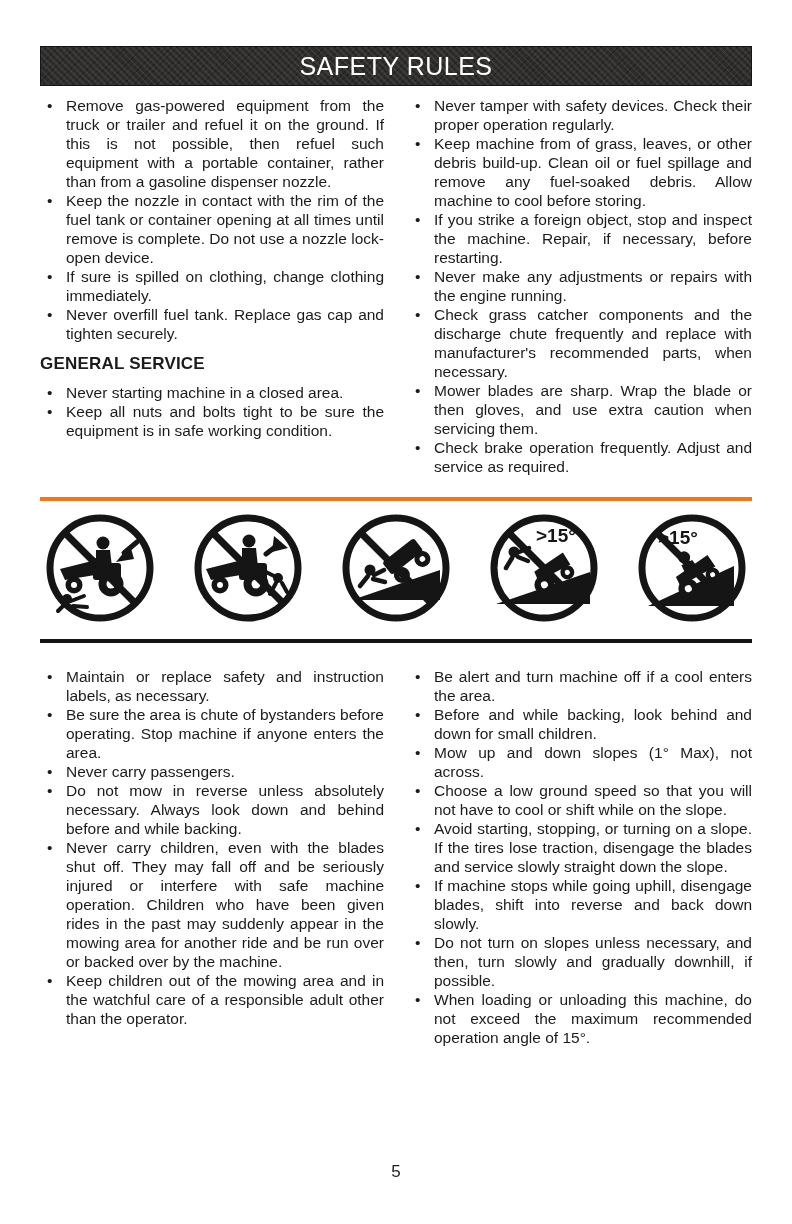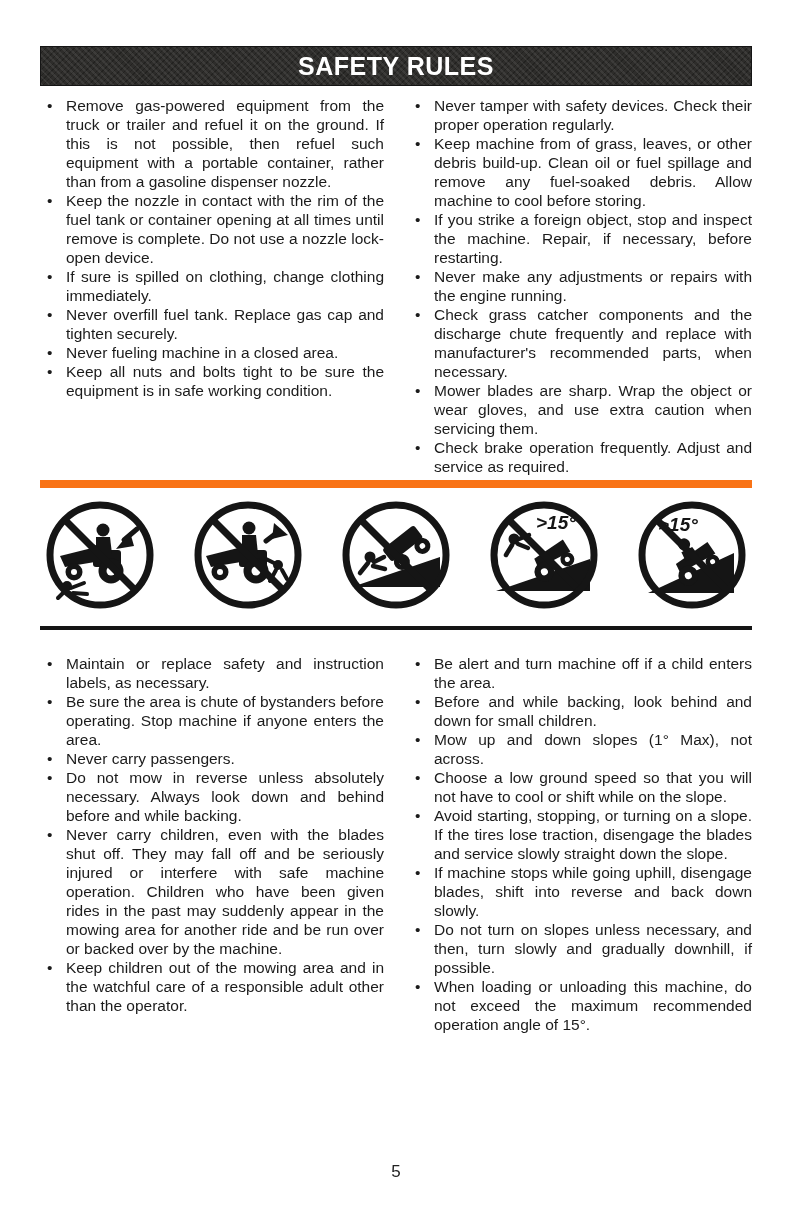--- a/index.html
+++ b/index.html
@@ -16,41 +16,41 @@
   .title-bar {
     height:40px;
     background-color:#2e2d2b;
     background-image:
       repeating-linear-gradient(45deg, rgba(255,255,255,0.07) 0 2px, transparent 2px 5px),
       repeating-linear-gradient(-45deg, rgba(0,0,0,0.25) 0 1px, transparent 1px 4px);
     border:1px solid #151515;
     display:flex; align-items:center; justify-content:center;
   }
   .title-bar .title {
-    color:#ffffff; font-weight:bold; font-size:25px; letter-spacing:0.5px;
+    color:#ffffff; font-weight:normal; font-size:25px; letter-spacing:0.5px;
   }
 
   
   .cols { display:flex; gap:24px; margin-top:10px; }
   .col { width:344px; font-size:15.5px; line-height:19px; }
   .bullet { display:flex; }
   .b-marker { flex:0 0 26px; padding-left:7px; }
   .b-text { flex:1; text-align:justify; }
   .section-heading {
     font-weight:bold; font-size:17px; letter-spacing:0.2px;
     margin:11px 0 10px 0;
   }
 
   
   .icon-band {
-    margin-top:4px;
-    border-top:8px solid #f97316;
+    margin-top:21px;
+    border-top:4px solid #f97316;
     border-bottom:4px solid #151515;
     padding:11px 4px 15px 4px;
-    display:flex; justify-content:space-between; align-items:center;font-style:italic;
+    display:flex; justify-content:space-between; align-items:center;
   }
   .picto { width:112px; height:112px; }
 
   .cols.bottom { margin-top:24px; }
 
   .page-number {
     position:absolute; bottom:42px; left:0; width:792px;
     text-align:center; font-size:17px; color:#222;
   }
 </style>
@@ -74,23 +74,24 @@
         <span class="b-text">Keep the nozzle in contact with the rim of the fuel tank or container opening at all times until remove is complete. Do not use a nozzle lock-open device.</span>
       </div>
       <div class="bullet">
         <span class="b-marker">•</span>
         <span class="b-text">If sure is spilled on clothing, change clothing immediately.</span>
       </div>
       <div class="bullet">
         <span class="b-marker">•</span>
         <span class="b-text">Never overfill fuel tank. Replace gas cap and tighten securely.</span>
       </div>
-      <div class="bullet">
-        <span class="b-marker">•</span>
-        <span class="b-text">Never fueling machine in a closed area.</span>
+      <div class="section-heading">GENERAL SERVICE</div>
+      <div class="bullet">
+        <span class="b-marker">•</span>
+        <span class="b-text">Never starting machine in a closed area.</span>
       </div>
       <div class="bullet">
         <span class="b-marker">•</span>
         <span class="b-text">Keep all nuts and bolts tight to be sure the equipment is in safe working condition.</span>
       </div>
     </div>
 
     <div class="col">
       <div class="bullet">
         <span class="b-marker">•</span>
@@ -107,21 +108,21 @@
       <div class="bullet">
         <span class="b-marker">•</span>
         <span class="b-text">Never make any adjustments or repairs with the engine running.</span>
       </div>
       <div class="bullet">
         <span class="b-marker">•</span>
         <span class="b-text">Check grass catcher components and the discharge chute frequently and replace with manufacturer's recommended parts, when necessary.</span>
       </div>
       <div class="bullet">
         <span class="b-marker">•</span>
-        <span class="b-text">Mower blades are sharp. Wrap the object or wear gloves, and use extra caution when servicing them.</span>
+        <span class="b-text">Mower blades are sharp. Wrap the blade or then gloves, and use extra caution when servicing them.</span>
       </div>
       <div class="bullet">
         <span class="b-marker">•</span>
         <span class="b-text">Check brake operation frequently. Adjust and service as required.</span>
       </div>
     </div>
   </div>
 
   <div class="icon-band">
 
@@ -257,21 +258,21 @@
       </div>
       <div class="bullet">
         <span class="b-marker">•</span>
         <span class="b-text">Keep children out of the mowing area and in the watchful care of a responsible adult other than the operator.</span>
       </div>
     </div>
 
     <div class="col">
       <div class="bullet">
         <span class="b-marker">•</span>
-        <span class="b-text">Be alert and turn machine off if a child enters the area.</span>
+        <span class="b-text">Be alert and turn machine off if a cool enters the area.</span>
       </div>
       <div class="bullet">
         <span class="b-marker">•</span>
         <span class="b-text">Before and while backing, look behind and down for small children.</span>
       </div>
       <div class="bullet">
         <span class="b-marker">•</span>
         <span class="b-text">Mow up and down slopes (1° Max), not across.</span>
       </div>
       <div class="bullet">

